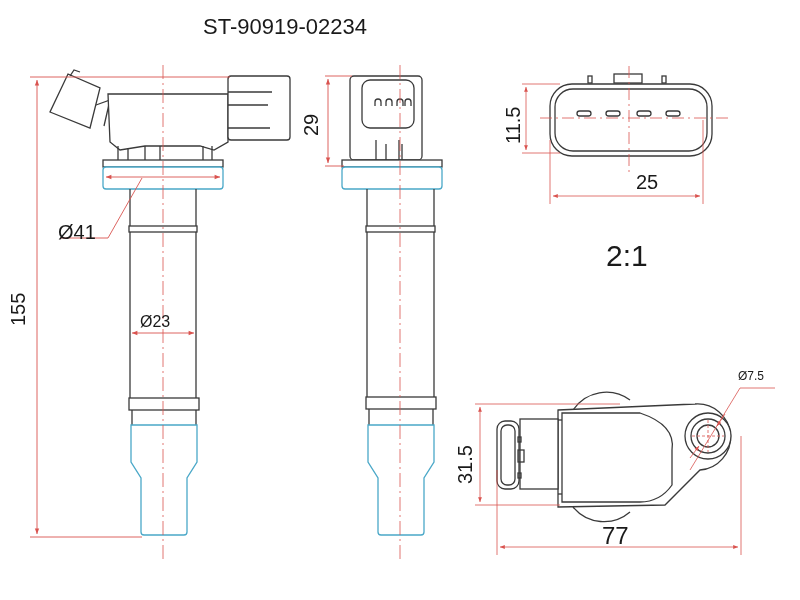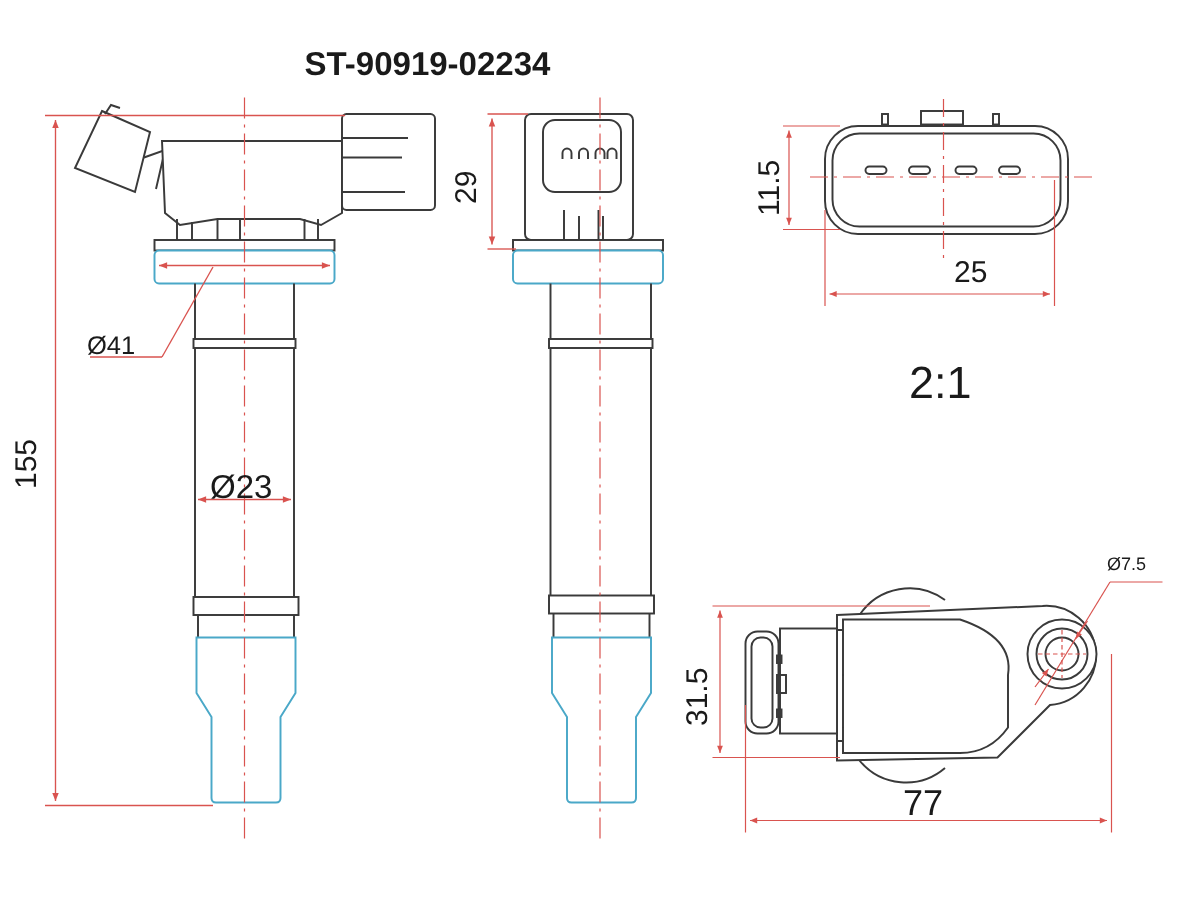--- a/index.html
+++ b/index.html
@@ -1,21 +1,21 @@
 <!DOCTYPE html>
 <html><head>
 <meta charset="utf-8">
 <style>
   html, body { margin: 0; padding: 0; background: #ffffff; }
   body { width: 800px; height: 600px; position: relative; overflow: hidden;
          font-family: "Liberation Sans", sans-serif; }
   svg { position: absolute; left: 0; top: 0; }
   .lbl { position: absolute; color: #1a1a1a; font-family: "Liberation Sans", sans-serif;
          white-space: nowrap; line-height: 1; }
-  .title { font-size: 22px; left: 203px; top: 32px; font-weight: bold; }
+  .title { font-size: 22px; left: 203px; top: 16px; }
   .rot { transform-origin: left top; transform: rotate(-90deg); }
 </style>
 </head>
 <body>
 
 <svg width="800" height="600" viewBox="0 0 800 600">
   <defs>
     <marker id="arr" viewBox="0 0 10 10" refX="10" refY="5" markerWidth="10" markerHeight="6" orient="auto-start-reverse">
       <path d="M0,1 L10,5 L0,9 z" fill="#d9534f"></path>
     </marker>
@@ -145,22 +145,22 @@
     <line x1="725" y1="414" x2="717" y2="426" marker-end="url(#arr)"></line>
     <line x1="690" y1="458" x2="699" y2="446" marker-end="url(#arr)"></line>
     <line x1="692" y1="436" x2="724" y2="436" stroke-dasharray="3,2"></line>
     <line x1="708" y1="420" x2="708" y2="452" stroke-dasharray="3,2"></line>
   </g>
 </svg>
 
 <div class="lbl title">ST-90919-02234</div>
 
 <div class="lbl rot" style="left:8px; top:326px; font-size:20px;">155</div>
-<div class="lbl" style="left:58px; top:222px; font-size:17px;">Ø41</div>
-<div class="lbl" style="left:140px; top:314px; font-size:22px;">Ø23</div>
+<div class="lbl" style="left:58px; top:222px; font-size:20px;">Ø41</div>
+<div class="lbl" style="left:140px; top:314px; font-size:16px;">Ø23</div>
 
 <div class="lbl rot" style="left:301px; top:136px; font-size:20px;">29</div>
 
 <div class="lbl rot" style="left:503px; top:144px; font-size:20px;">11.5</div>
 <div class="lbl" style="left:636px; top:172px; font-size:20px;">25</div>
 <div class="lbl" style="left:606px; top:208px; font-size:30px;margin-top:33px;">2:1</div>
 
 <div class="lbl rot" style="left:455px; top:484px; font-size:20px;">31.5</div>
 <div class="lbl" style="left:602px; top:524px; font-size:24px;">77</div>
 <div class="lbl" style="left:738px; top:370px; font-size:12px;">Ø7.5</div>

